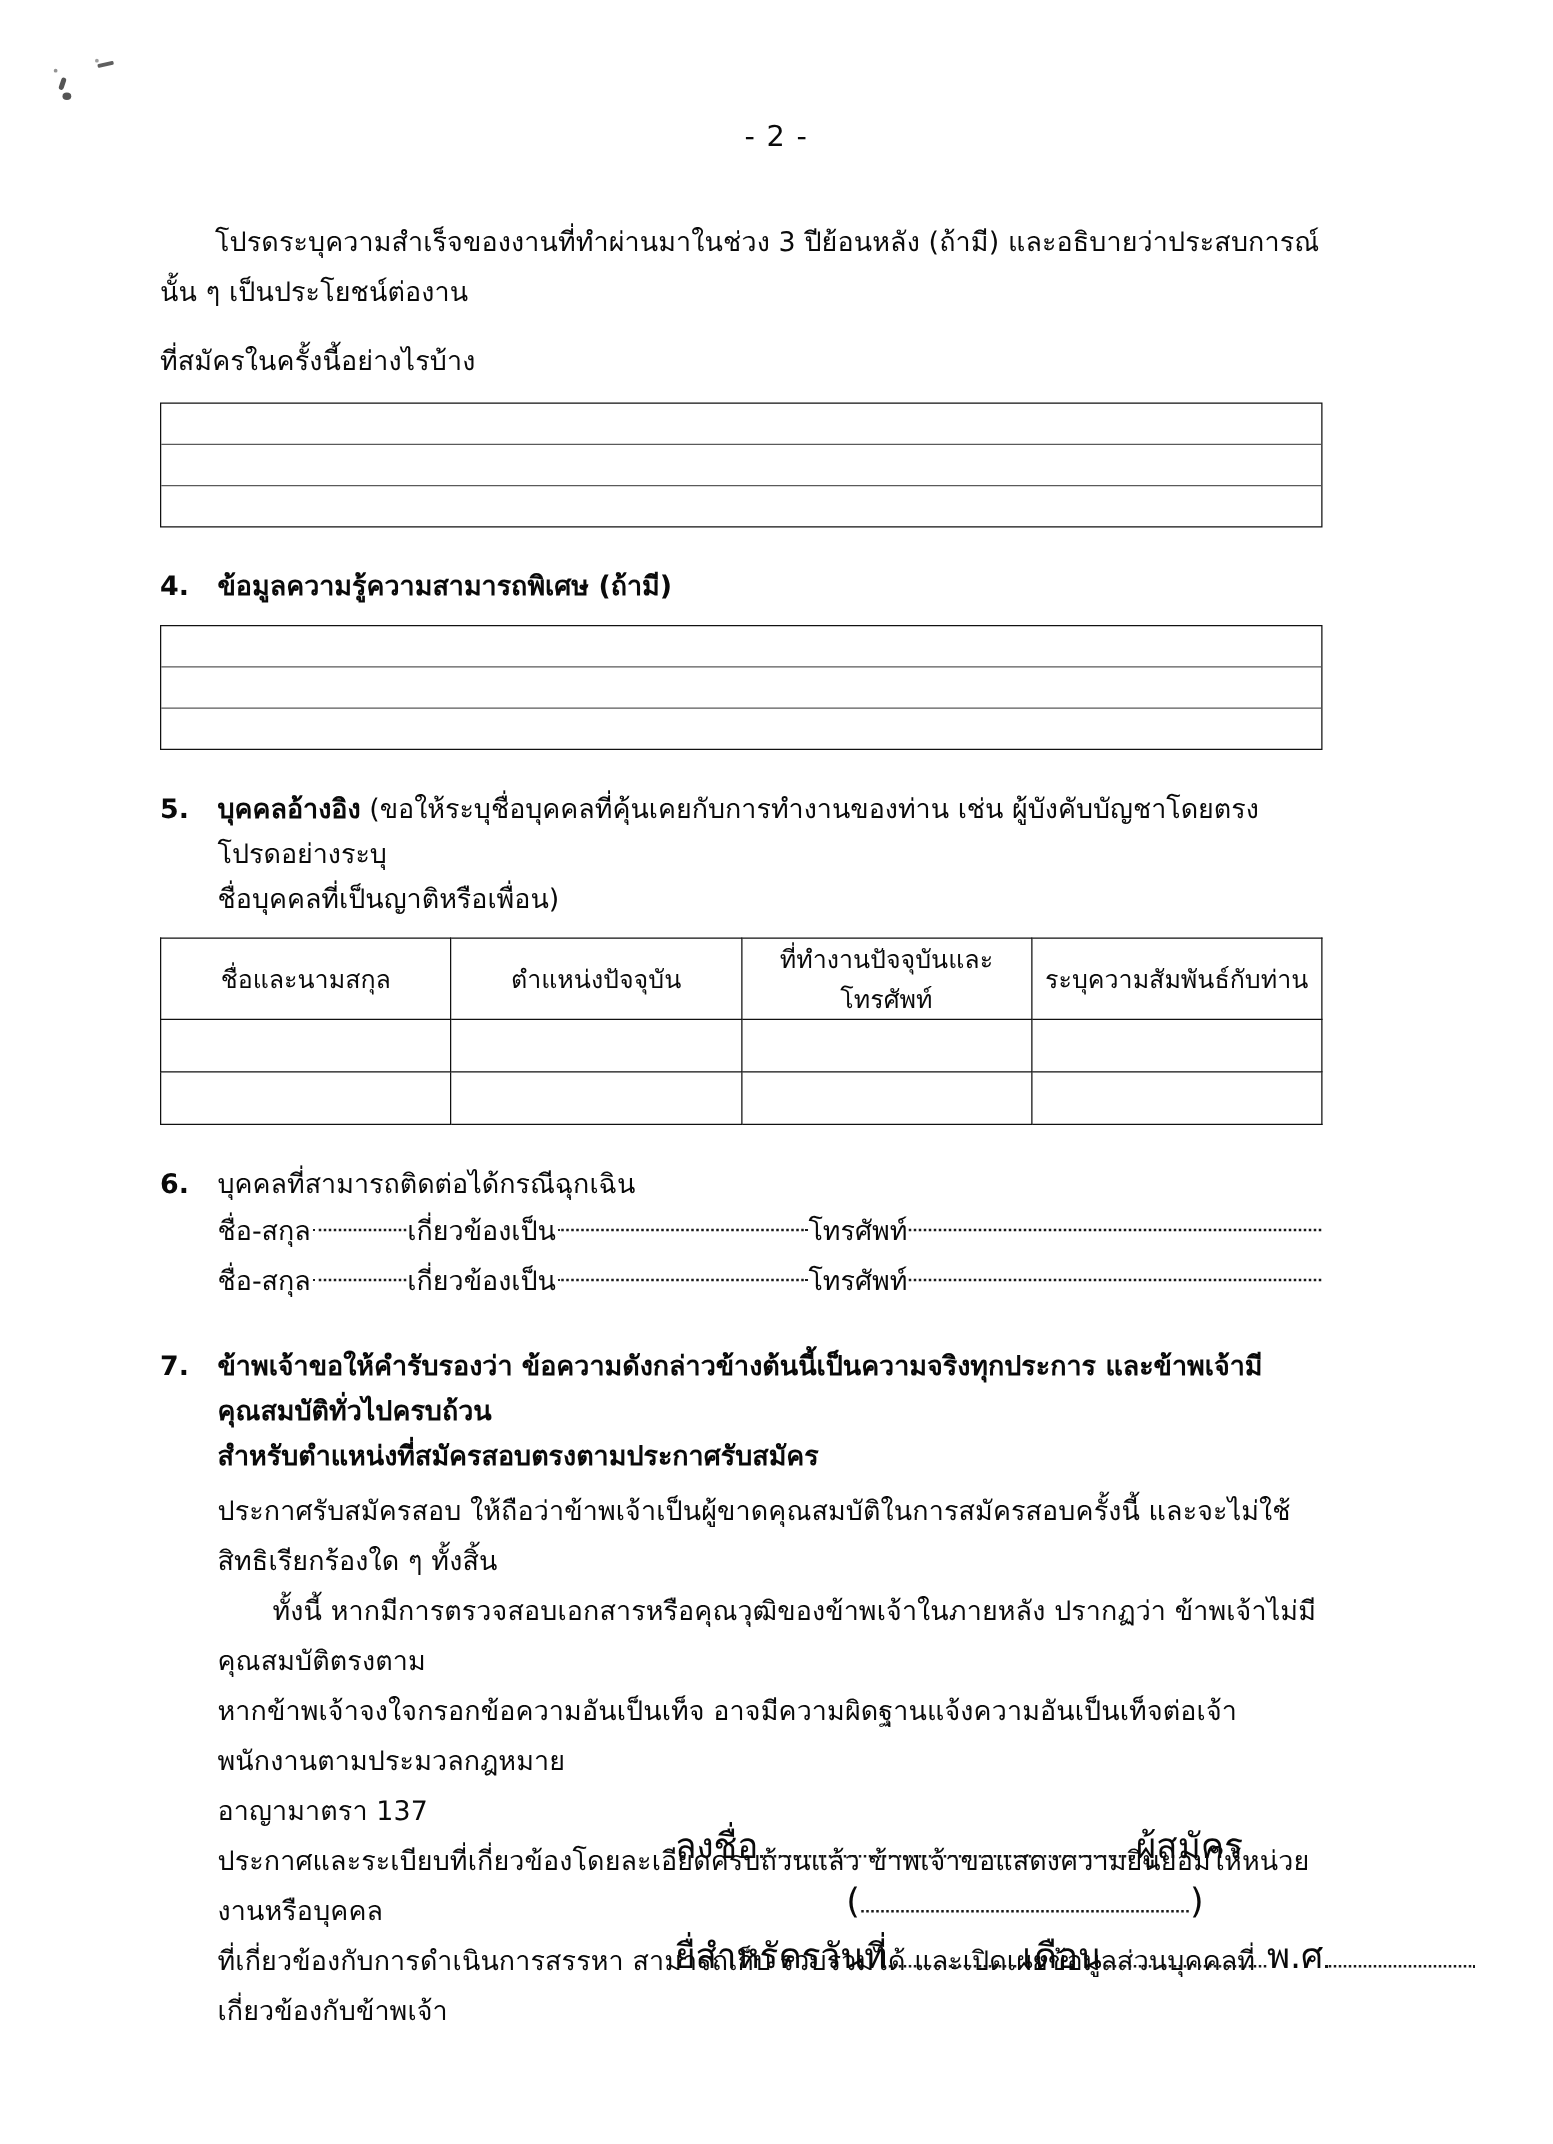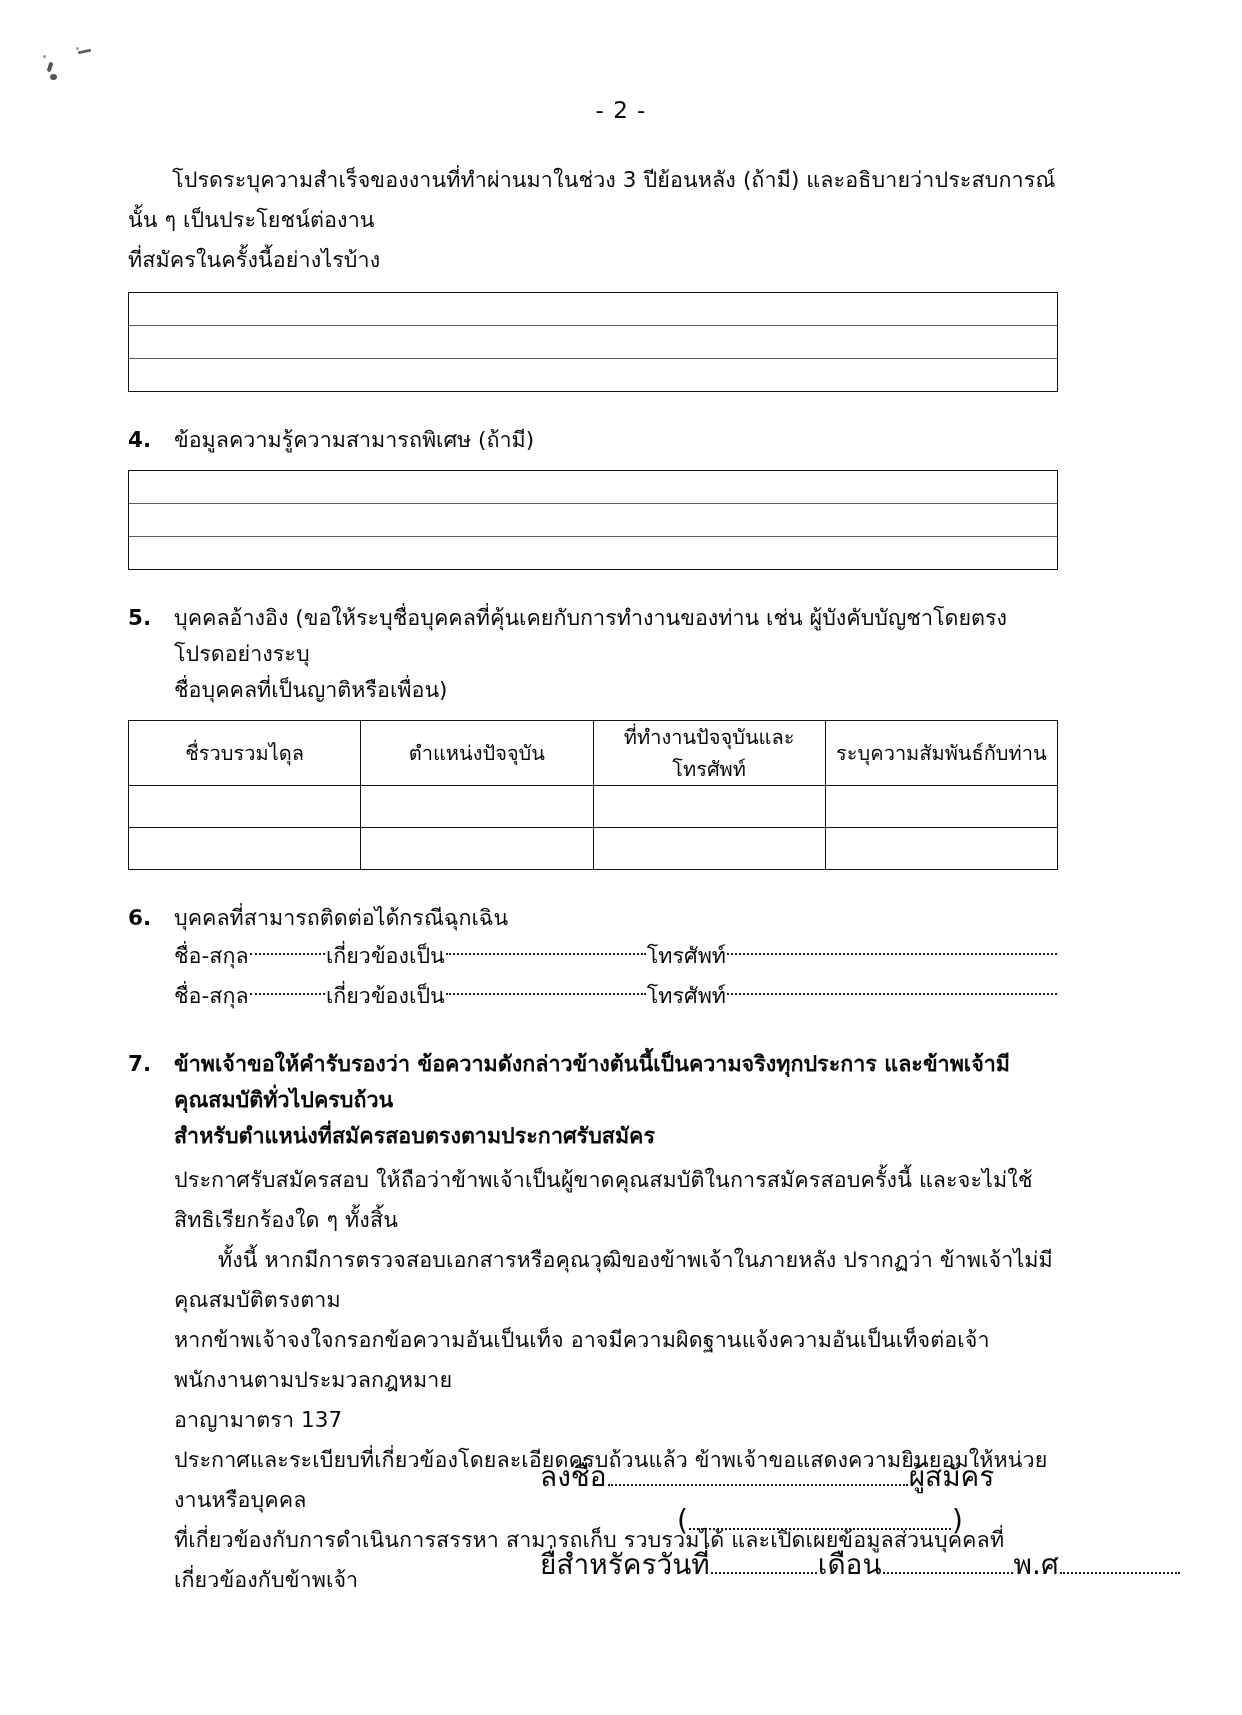--- a/index.html
+++ b/index.html
@@ -44,41 +44,42 @@
     left: 128px;
     top: 160px;
     width: 930px;
   }
 
   .para {
     font-size: 21.5px;
     line-height: 40px;
     text-align: left;
     letter-spacing: .1px;
+    margin-top: 15px;
   }
   .para.indent { text-indent: 44px; }
 
   
   .section {
     display: flex;
     align-items: flex-start;
     margin-top: 30px;
   }
   .section .num {
     flex: 0 0 46px;
     font-size: 21.5px;
     font-weight: bold;
     line-height: 36px;
   }
   .section .stitle {
     flex: 1 1 auto;
     font-size: 21.5px;
     line-height: 36px;
   }
-  .stitle .b { font-weight: normal; }
+  .stitle .b { font-weight: bold; }
 
   
   .linebox {
     border: 1.6px solid #111;
     margin-top: 12px;
     background: #fff;
   }
   .linebox .lrow {
     height: 32px;
     border-bottom: 1px solid #5a5a5a;
@@ -196,21 +197,21 @@
       <div class="num">5.</div>
       <div class="stitle">
         <span class="b">บุคคลอ้างอิง</span><span> (ขอให้ระบุชื่อบุคคลที่คุ้นเคยกับการทำงานของท่าน เช่น ผู้บังคับบัญชาโดยตรง โปรดอย่างระบุ</span>
         <div>ชื่อบุคคลที่เป็นญาติหรือเพื่อน)</div>
       </div>
     </div>
 
     <table class="reftable">
       <thead>
         <tr>
-          <th>ชื่รวบรวมไดุล</th>
+          <th>ชื่อและนามสกุล</th>
           <th>ตำแหน่งปัจจุบัน</th>
           <th>ที่ทำงานปัจจุบันและโทรศัพท์</th>
           <th>ระบุความสัมพันธ์กับท่าน</th>
         </tr>
       </thead>
       <tbody>
         <tr>
           <td></td>
           <td></td>
           <td></td>

